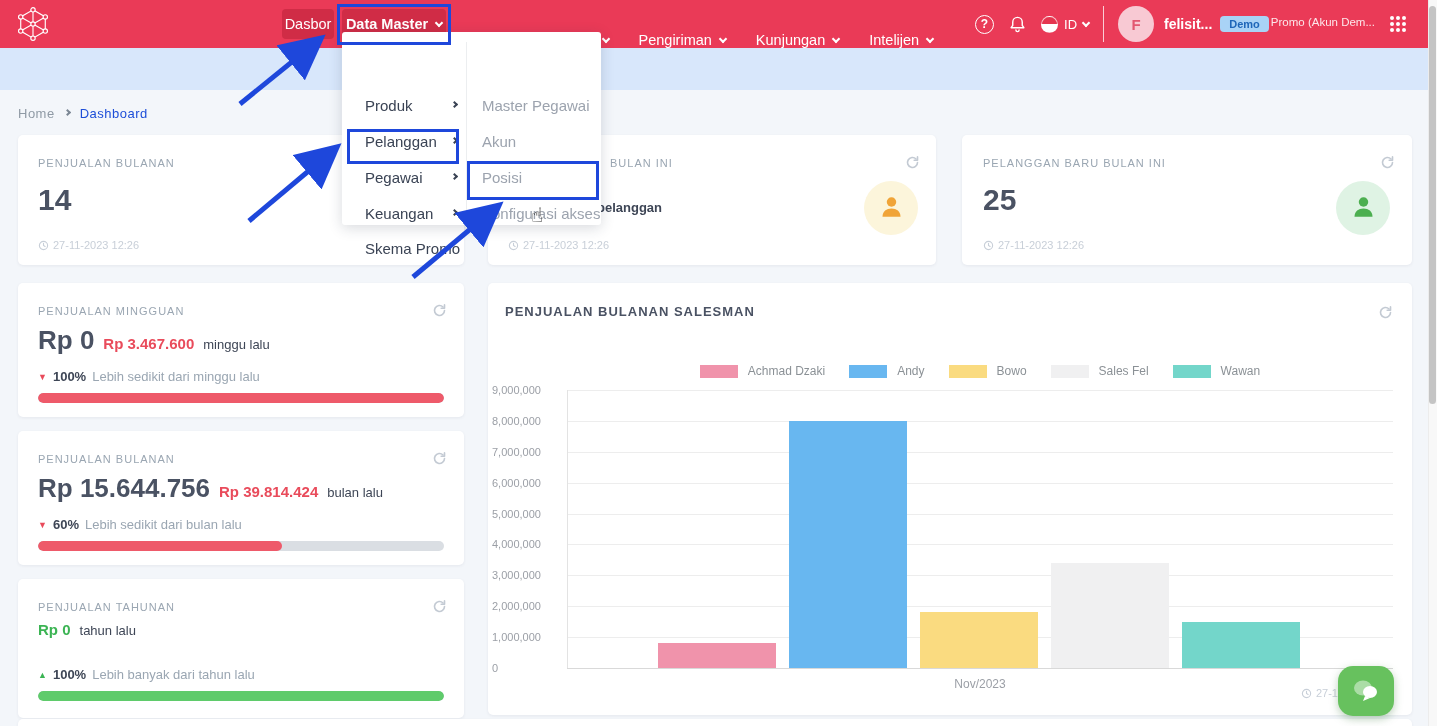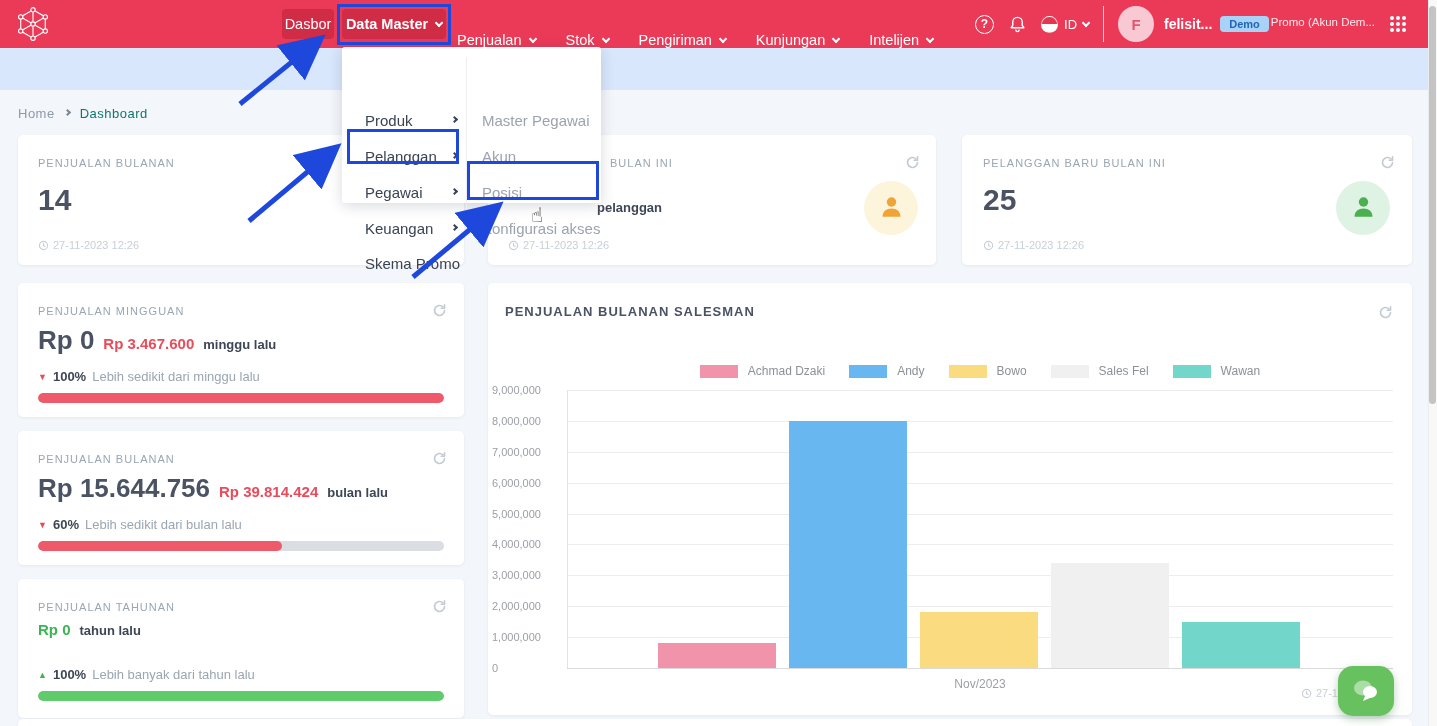--- a/index.html
+++ b/index.html
@@ -28,36 +28,36 @@
   .user-sub { font-size:11.5px; color:rgba(255,255,255,.88); }
 
   
   .alert-bar { left:0; top:48px; width:1437px; height:42px; background:#D8E7FB; z-index:1; }
   .alert-text { left:601px; top:61px; color:#2D6BD3; font-size:15px; font-weight:500; }
   .alert-btn { left:925px; top:59px; width:92px; height:24px; border:1.5px solid #2D6BD3; border-radius:6px; color:#2D6BD3; font-size:12.5px; font-weight:bold; display:flex; align-items:center; justify-content:center; background:rgba(255,255,255,.35); cursor:pointer; }
 
   
   .breadcrumb { left:18px; top:106px; display:flex; align-items:center; gap:10px; font-size:13px; letter-spacing:.5px; }
   .bc-home { color:#8F9AA5; }
-  .bc-current { color:#0f766e; cursor:pointer; }
+  .bc-current { color:#1d4ed8; cursor:pointer; }
   .bc-chev { color:#7B8794; }
 
   
   .card { background:#fff; border-radius:5px; box-shadow:0 1px 3px rgba(60,70,90,.08); }
   .card-title { font-size:11px; color:#9AA6B2; letter-spacing:1px; font-weight:500; }
   .big-value { font-size:30px; font-weight:bold; color:#4A5263; }
   .timestamp { display:flex; align-items:center; gap:4px; color:#C8CFD8; font-size:11px; }
   .refresh { color:#C3CAD3; cursor:pointer; }
   .icon-circle { width:54px; height:54px; border-radius:50%; display:flex; align-items:center; justify-content:center; }
 
   
   .kpi-value-row { display:flex; align-items:baseline; gap:9px; }
   .kpi-main { font-size:26px; font-weight:bold; color:#4A5263; }
   .kpi-prev { font-size:15px; font-weight:bold; }
-  .kpi-prev-label { font-size:13px; font-weight:bold; color:#3E4656; }
+  .kpi-prev-label { font-size:13px; font-weight:normal; color:#3E4656; }
   .change-row { display:flex; align-items:center; gap:6px; font-size:13px; }
   .tri { font-size:9px; }
   .change-pct { font-weight:bold; color:#3E4656; }
   .change-label { color:#9AA6B2; }
   .progress-track { height:10px; border-radius:5px; background:#DADEE3; overflow:hidden; }
   .progress-fill { height:10px; border-radius:5px; }
 
   
   .chart-title { font-size:13px; font-weight:bold; color:#4A5263; letter-spacing:1px; }
   .legend-row { left:567px; top:364px; width:826px; display:flex; justify-content:center; align-items:center; z-index:1; }
@@ -65,21 +65,21 @@
   .legend-swatch { width:38px; height:13px; margin-right:10px; }
   .legend-label { font-size:12px; color:#8B9196; }
   .gridline { position:absolute; height:1px; background:#EDEDED; }
   .gridline.zero { background:#D9D9D9; }
   .ytick { position:absolute; left:492px; width:70px; text-align:left; font-size:11px; color:#9B9FA6; }
   .bar { position:absolute; }
   .x-cat { left:567px; top:677px; width:826px; text-align:center; font-size:12px; color:#9B9FA6; }
   .vaxis { left:567px; top:390px; width:1px; height:278px; background:#E3E3E3; }
 
   
-  .dropdown { left:342px; top:47px; width:259px; height:156px; background:#fff; border-radius:3px; box-shadow:0 3px 14px rgba(40,50,70,.18); z-index:5; }
+  .dropdown { left:342px; top:32px; width:259px; height:193px; background:#fff; border-radius:3px; box-shadow:0 3px 14px rgba(40,50,70,.18); z-index:5; }
   .dd-divider { position:absolute; left:124px; top:10px; width:1px; height:173px; background:#ECEEF0; }
   .dd-item { position:absolute; left:23px; width:92px; display:flex; align-items:center; justify-content:space-between; font-size:15px; color:#3A4354; cursor:pointer; }
   .dd-sub { position:absolute; left:140px; font-size:15px; color:#9CA3AE; cursor:pointer; }
 
   
   .anno-box { border:3px solid #1E47DB; z-index:6; pointer-events:none; }
   .arrows { left:0; top:0; width:1437px; height:726px; z-index:7; pointer-events:none; }
   .hand { z-index:7; font-family:"DejaVu Sans", sans-serif; font-size:20px; color:#2b2b2b; text-shadow:0 0 2px #fff; }
 
   

